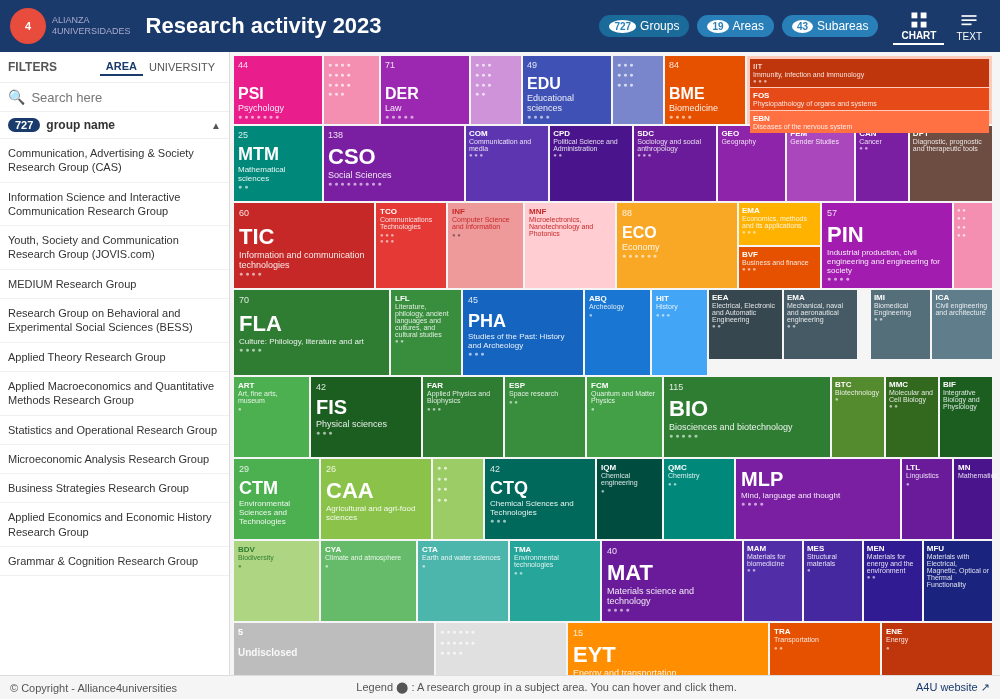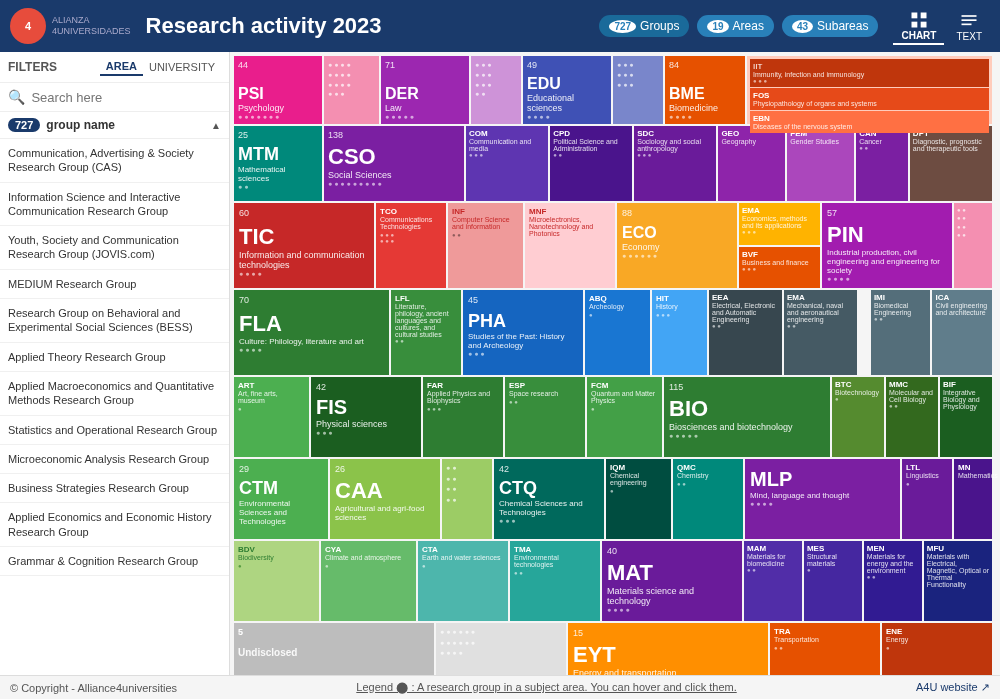--- a/index.html
+++ b/index.html
@@ -31,21 +31,21 @@
     .group-count { background: #1a3a6b; color: white; border-radius: 10px; padding: 1px 7px; font-size: 11px; font-weight: bold; margin-right: 6px; }
     .group-label { font-size: 12px; font-weight: bold; color: #333; flex: 1; }
     .chevron { font-size: 10px; color: #555; }
     .sidebar-item { padding: 7px 8px; border-bottom: 1px solid #f0f0f0; font-size: 11px; color: #333; cursor: pointer; line-height: 1.3; }
 
     
     .content { flex: 1; overflow: auto; padding: 4px; position: relative; }
 
     
     .footer { height: 24px; background: #f5f5f5; border-top: 1px solid #ddd; display: flex; align-items: center; padding: 0 10px; font-size: 11px; color: #555; }
-    .footer-legend { flex: 1; text-align: center; text-decoration: underline; }
+    .footer-legend { flex: 1; text-align: center; }
     .footer-right { color: #1a3a6b; font-size: 11px; cursor: pointer; }
     
     .cell-wrapper { position: relative; overflow: hidden; cursor: pointer; display: flex; flex-direction: column; padding: 4px; }
     
     .flex-row { display: flex; gap: 2px; }
   </style>
 </head>
 <body>
 
 <div class="header">
@@ -355,21 +355,21 @@
           <div style="font-size:7px;color:rgba(255,255,255,0.85);">Archeology</div>
           <div style="font-size:6px;color:rgba(255,255,255,0.6);margin-top:2px;">●</div>
         </div>
 
         <div style="width:55px;height:85px;background:#42a5f5;padding:4px;flex-shrink:0;cursor:pointer;">
           <div style="font-size:8px;color:white;font-weight:bold;">HIT</div>
           <div style="font-size:7px;color:rgba(255,255,255,0.85);">History</div>
           <div style="font-size:6px;color:rgba(255,255,255,0.6);margin-top:2px;">● ● ●</div>
         </div>
 
-        <div style="flex:1;height:85px;display:flex;gap:2px;">
+        <div style="flex:1;height:69px;display:flex;gap:2px;">
           <div style="flex:1;background:#37474f;padding:3px;cursor:pointer;">
             <div style="font-size:8px;color:white;font-weight:bold;">EEA</div>
             <div style="font-size:7px;color:rgba(255,255,255,0.85);">Electrical, Electronic and Automatic Engineering</div>
             <div style="font-size:6px;color:rgba(255,255,255,0.6);">● ●</div>
           </div>
           <div style="flex:1;background:#455a64;padding:3px;cursor:pointer;">
             <div style="font-size:8px;color:white;font-weight:bold;">EMA</div>
             <div style="font-size:7px;color:rgba(255,255,255,0.85);">Mechanical, naval and aeronautical engineering</div>
             <div style="font-size:6px;color:rgba(255,255,255,0.6);">● ●</div>
           </div>
@@ -444,21 +444,21 @@
             <div style="flex:1;background:#1b5e20;padding:3px;cursor:pointer;">
               <div style="font-size:8px;color:white;font-weight:bold;">BIF</div>
               <div style="font-size:7px;color:rgba(255,255,255,0.85);">Integrative Biology and Physiology</div>
             </div>
           </div>
         </div>
       </div>
 
       <div class="flex-row" style="height:80px;margin-bottom:2px;">
 
-        <div style="width:94px;height:80px;background:#4caf50;position:relative;padding:5px;flex-shrink:0;" class="cell-wrapper">
+        <div style="width:85px;height:80px;background:#4caf50;position:relative;padding:5px;flex-shrink:0;" class="cell-wrapper">
           <div style="font-size:9px;color:rgba(255,255,255,0.85);">29</div>
           <div style="margin-top:4px;">
             <div style="font-size:18px;font-weight:bold;color:white;">CTM</div>
             <div style="font-size:8px;color:rgba(255,255,255,0.9);">Environmental Sciences and Technologies</div>
           </div>
         </div>
 
         <div style="width:110px;height:80px;background:#8bc34a;position:relative;padding:5px;flex-shrink:0;" class="cell-wrapper">
           <div style="font-size:9px;color:rgba(255,255,255,0.85);">26</div>
           <div style="margin-top:4px;">

